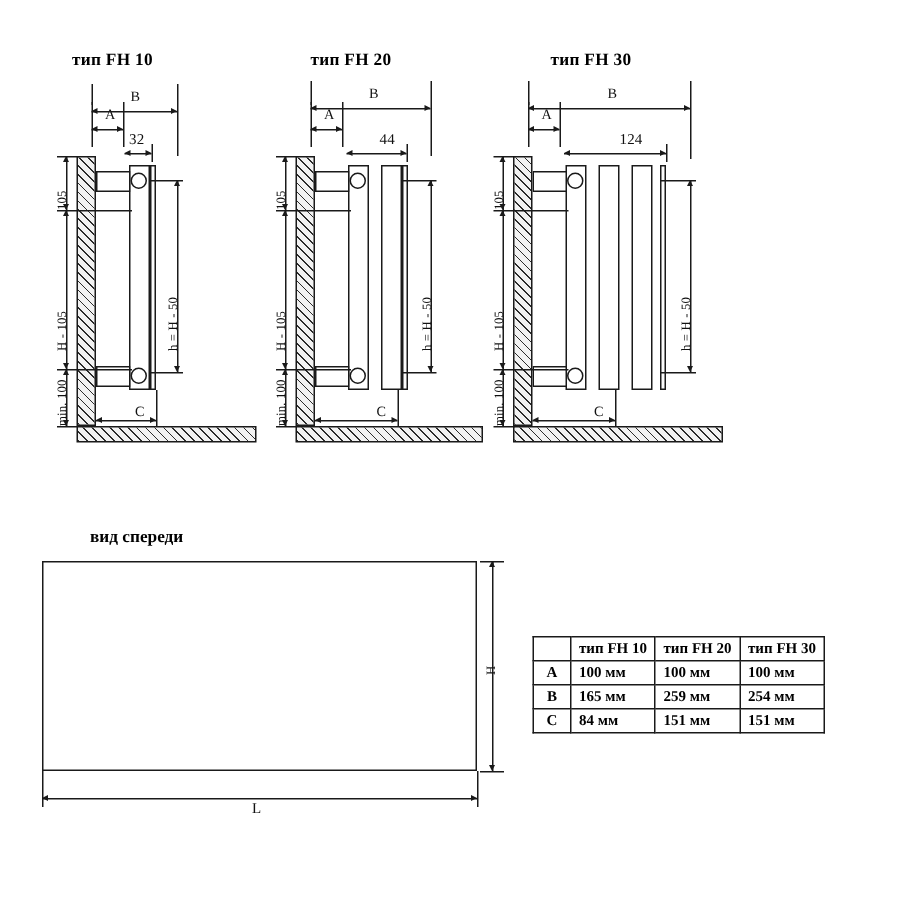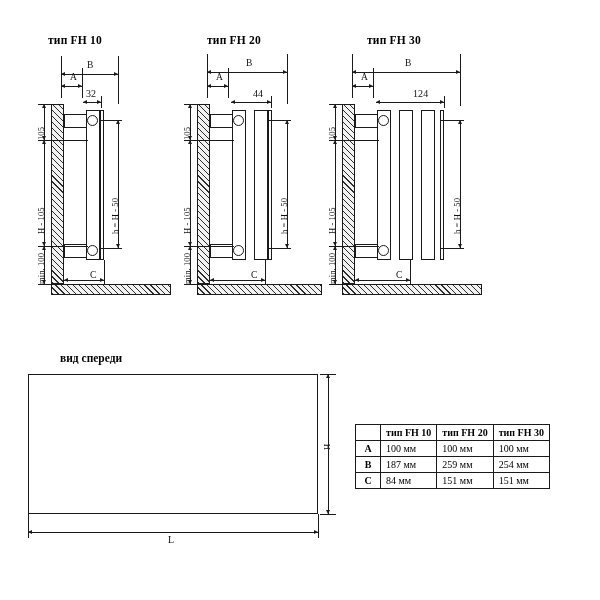--- a/index.html
+++ b/index.html
@@ -112,21 +112,21 @@
   table.spec {
     border-collapse: collapse;
     font-family: "Liberation Serif", serif;
     font-size: 10px;
     color: #000;
   }
   table.spec td, table.spec th {
     border: 1px solid #1a1a1a;
     padding: 2px 5px 2px 5px;
     text-align: left;
-    font-weight: normal;
+    font-weight: bold;
     line-height: 1.1;
     white-space: nowrap;
   }
   table.spec th {
     font-weight: bold;
     font-size: 10px;
   }
   table.spec td.rowhdr {
     font-weight: bold;
     text-align: center;
@@ -396,21 +396,21 @@
       </thead>
       <tbody>
         <tr>
           <td class="rowhdr">A</td>
           <td>100 мм</td>
           <td>100 мм</td>
           <td>100 мм</td>
         </tr>
         <tr>
           <td class="rowhdr">B</td>
-          <td>187 мм</td>
+          <td>165 мм</td>
           <td>259 мм</td>
           <td>254 мм</td>
         </tr>
         <tr>
           <td class="rowhdr">C</td>
           <td>84 мм</td>
           <td>151 мм</td>
           <td>151 мм</td>
         </tr>
       </tbody>

